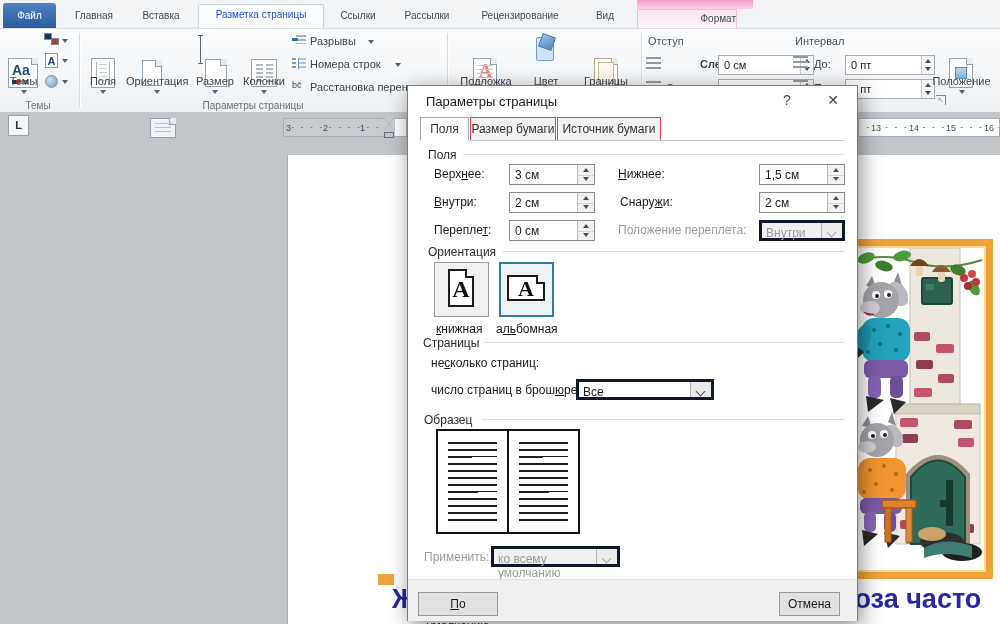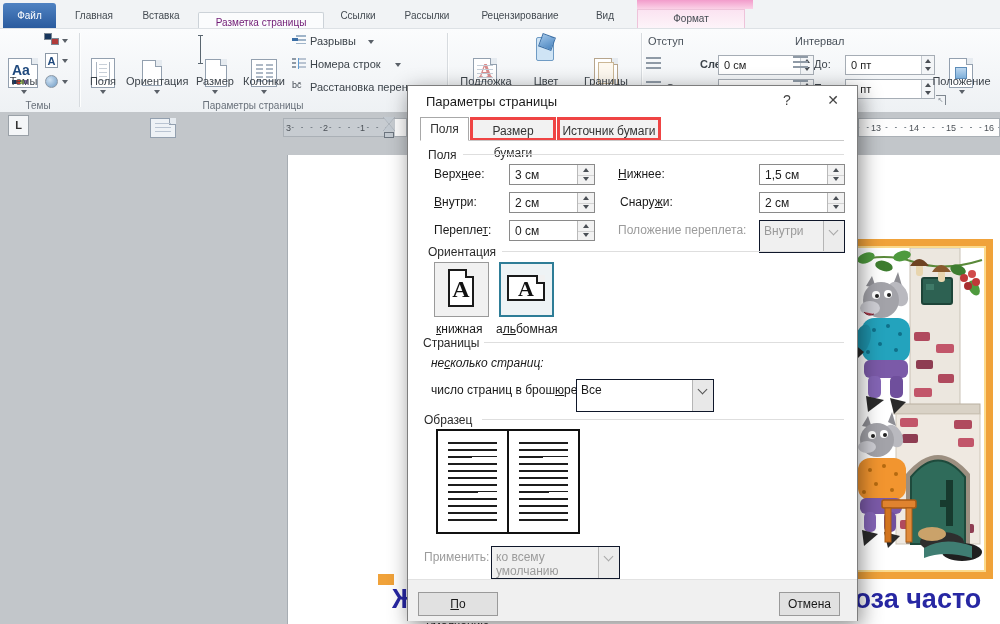--- a/index.html
+++ b/index.html
@@ -6,21 +6,21 @@
   html,body { width:1000px; height:624px; }
   body { position:relative; overflow:hidden; background:#c2c6ca;
          font-family:"Liberation Sans", sans-serif; color:#33393f; }
   .abs { position:absolute; }
 
   
   .ribbon { left:0; top:0; width:1000px; height:112px; background:#f4f6f8; border-bottom:1px solid #b6bbc0; }
   .tabsrow { left:0; top:0; width:1000px; height:28px; background:#f1f3f5; }
   .rtab { top:6px; height:22px; font-size:10px; color:#444b52; text-align:center; line-height:20px; }
   .rtab.file { top:3px; height:25px; background:linear-gradient(#4f82c2,#2a5b9e); color:#fff; border-radius:3px 3px 0 0; line-height:25px; }
-  .rtab.active { top:12px; height:24px; background:#fbfcfd; border:1px solid #ccd2d8; border-bottom:none; border-radius:2px 2px 0 0; color:#701a75; }
+  .rtab.active { top:4px; height:24px; background:#fbfcfd; border:1px solid #ccd2d8; border-bottom:none; border-radius:2px 2px 0 0; color:#1d4ed8; }
   .ctxblock { left:637px; top:0; width:116px; height:9px; background:linear-gradient(#f29ccb,#fbd2e7); }
   .rtab.ctx { background:linear-gradient(#fbe3f1,#fdf4f9); border:1px solid #eec3da; border-bottom:none; top:9px; height:19px; line-height:17px; }
   .ribbon-body { left:0; top:28px; width:1000px; height:84px; background:linear-gradient(#fbfcfd,#eef1f4); border-top:1px solid #dde1e5; }
   .gsep { top:4px; width:1px; height:74px; background:#d7dbdf; box-shadow:1px 0 0 #fdfefe; }
   .glabel { top:71px; height:12px; font-size:10px; color:#68707a; text-align:center; }
   .biglabel { font-size:11px; color:#3c434a; text-align:center; top:42px; height:12px; }
   .dropar { width:0; height:0; border-left:3px solid transparent; border-right:3px solid transparent; border-top:4px solid #5a6068; }
   .smalllbl { font-size:11px; color:#3c434a; }
 
   
@@ -51,38 +51,38 @@
   .doctext { font-size:27px; font-weight:bold; color:#2727a3; z-index:3; }
   .illus { left:845px; top:239px; width:148px; height:340px; border:7px solid #f0a23a; background:#fbda8c; z-index:2; }
   .illus-in { position:absolute; inset:2px; background:#fff; overflow:hidden; }
   .deco-frag { left:378px; top:574px; width:16px; height:11px; background:#f0a23a; z-index:2; }
 
   
   .dlg { left:407px; top:85px; width:451px; height:536px; background:#fff; border:1px solid #7d7d7d;
          box-shadow:3px 6px 20px rgba(0,0,0,.45); z-index:10; font-size:12px; color:#1a1a1a; }
   .dlg-title { left:18px; top:8px; font-size:13px; color:#1a1a1a; }
   .dlg-sys { top:6px; font-size:14px; color:#444; width:22px; text-align:center; }
-  .dtab { top:31px; height:24px; font-size:12px; text-align:center; line-height:22px; background:#f2f2f2; border:3px solid #ef4444; color:#333; }
+  .dtab { top:31px; height:24px; font-size:12px; text-align:center; line-height:22px; background:#f2f2f2; border:1px solid #ef4444; color:#333; }
   .dtab.active { background:#fff; border:1px solid #a8a8a8; border-bottom:1px solid #fff; z-index:2; }
   .tabline { top:54px; left:12px; right:13px; height:1px; background:#c9c9c9; }
   .sect { color:#2a2a2a; }
   .sline { height:1px; background:#dedede; right:13px; }
   .flabel { font-size:12px; }
   .flabel.dis, .dis { color:#9b9b9b; }
   .spin { height:21px; background:#fff; border:1px solid #8a8a8a; }
   .spin .v { position:absolute; left:5px; top:3px; font-size:12px; }
   .spin .sb { position:absolute; right:0; top:0; bottom:0; width:17px; background:#f2f2f2; border-left:1px solid #b9b9b9; }
   .spin .sb .tri-u { left:5px; top:3px; }
   .spin .sb .tri-d { left:5px; bottom:3px; }
   .spin .sb .mid { position:absolute; left:0; right:0; top:50%; height:1px; background:#d2d2d2; }
   .orient { width:55px; height:55px; background:#f1f1f1; border:1px solid #9a9a9a; }
   .orient.sel { border:2px solid #2e7d97; background:#eef3f5; }
   .opage { position:absolute; background:#fff; border:2px solid #1a1a1a; font-family:"Liberation Serif", serif; font-weight:bold; color:#111; text-align:center; }
   .opage .fold2 { position:absolute; right:-2px; top:-2px; width:9px; height:9px; background:#f1f1f1; border-left:2px solid #1a1a1a; border-bottom:2px solid #1a1a1a; }
-  .dd { height:33px; background:#fff; border:1px solid #0f172a; }
+  .dd { height:21px; background:#fff; border:3px solid #0f172a; }
   .dd .v { position:absolute; left:4px; top:3px; right:24px; font-size:12px; }
   .dd.hl .v { left:2px; top:2px; bottom:2px; right:22px; background:#2b5fc7; color:#fff; padding:1px 3px; }
   .dd .ar { position:absolute; right:0; top:0; bottom:0; width:21px; background:#e8e8e8; border-left:1px solid #b5b5b5; }
   .dd.disdd { background:#f0f0f0; }
   .dd.disdd .v { color:#9b9b9b; }
   .dd.disdd .ar { background:#ececec; }
   .chev { position:absolute; left:6px; top:6px; width:7px; height:7px; border-right:1.6px solid #555; border-bottom:1.6px solid #555; transform:rotate(45deg); }
   .disdd .chev { border-color:#a8a8a8; }
   .bookpg { width:73px; height:105px; background:#fff; border:2px solid #111; }
   .bookpg .ln { position:absolute; left:10px; right:10px; top:11px; height:82px;
@@ -100,21 +100,21 @@
   <div class="abs tabsrow">
     <div class="abs ctxblock"></div>
     <div class="abs rtab file" style="left:3px;width:53px;">Файл</div>
     <div class="abs rtab" style="left:64px;width:60px;">Главная</div>
     <div class="abs rtab" style="left:132px;width:58px;">Вставка</div>
     <div class="abs rtab active" style="left:198px;width:126px;">Разметка страницы</div>
     <div class="abs rtab" style="left:332px;width:52px;">Ссылки</div>
     <div class="abs rtab" style="left:396px;width:62px;">Рассылки</div>
     <div class="abs rtab" style="left:468px;width:104px;">Рецензирование</div>
     <div class="abs rtab" style="left:582px;width:46px;">Вид</div>
-    <div class="abs rtab ctx" style="left:637px;width:108px;">Формат</div>
+    <div class="abs rtab ctx" style="left:637px;width:100px;text-align:right;">Формат</div>
   </div>
 
   <div class="abs ribbon-body">
 
     <div class="abs" style="left:7px;top:4px;width:33px;height:62px;">
       <div class="abs pgicon" style="left:1px;top:1px;width:30px;height:30px;">
         <span class="fold"></span>
         <span class="abs" style="left:3px;top:3px;font-size:14px;font-weight:bold;color:#1f497d;">Aa</span>
         <span class="abs" style="left:3px;bottom:3px;width:16px;height:4px;background:linear-gradient(to right,#17365d 0 25%,#c0392b 25% 50%,#9bbb59 50% 75%,#8064a2 75%);"></span>
       </div>
@@ -485,21 +485,21 @@
   </div>
   <div class="abs orient sel" style="left:91px;top:176px;">
     <span class="opage" style="left:6px;top:11px;width:38px;height:26px;font-size:22px;line-height:24px;"><span class="fold2"></span><span>A</span></span>
   </div>
   <span class="abs flabel" style="left:28px;top:236px;"><span></span><span class="u">к</span><span>нижная</span></span>
   <span class="abs flabel" style="left:88px;top:236px;"><span>а</span><span class="u">ль</span><span>бомная</span></span>
 
   <span class="abs sect" style="left:15px;top:250px;">Страницы</span>
   <span class="abs sline" style="left:76px;top:256px;"></span>
 
-  <span class="abs flabel" style="left:23px;top:270px;font-style:italic;"><span>не</span><span class="u">с</span><span>колько страниц:</span></span>
+  <span class="abs flabel" style="left:23px;top:270px;"><span>не</span><span class="u">с</span><span>колько страниц:</span></span>
   <span class="abs flabel" style="left:23px;top:297px;"><span>число страниц в брош</span><span class="u">ю</span><span>ре:</span></span>
   <div class="abs dd" style="left:168px;top:293px;width:138px;">
     <span class="v">Все</span>
     <span class="ar">
         <span class="chev"></span>
       </span>
   </div>
 
   <span class="abs sect" style="left:16px;top:327px;">Образец</span>
   <span class="abs sline" style="left:74px;top:333px;"></span>

